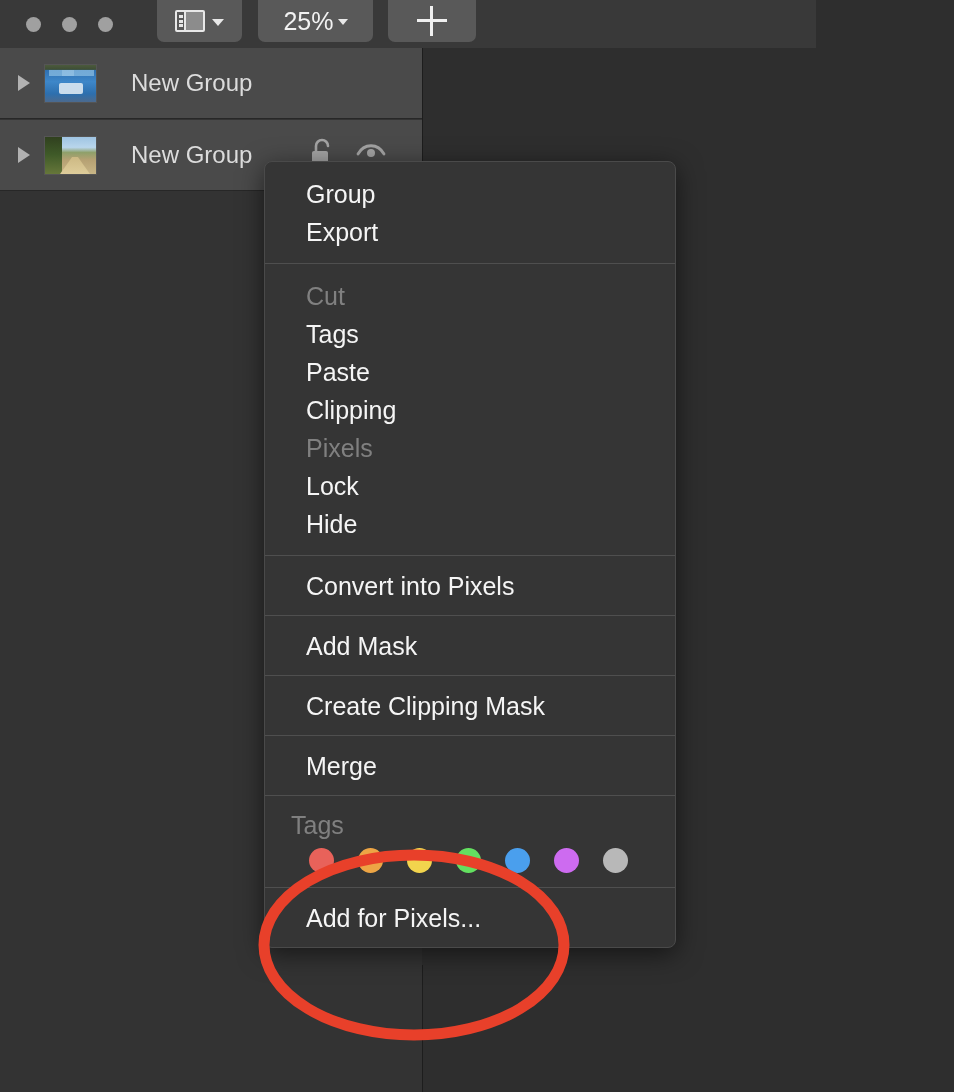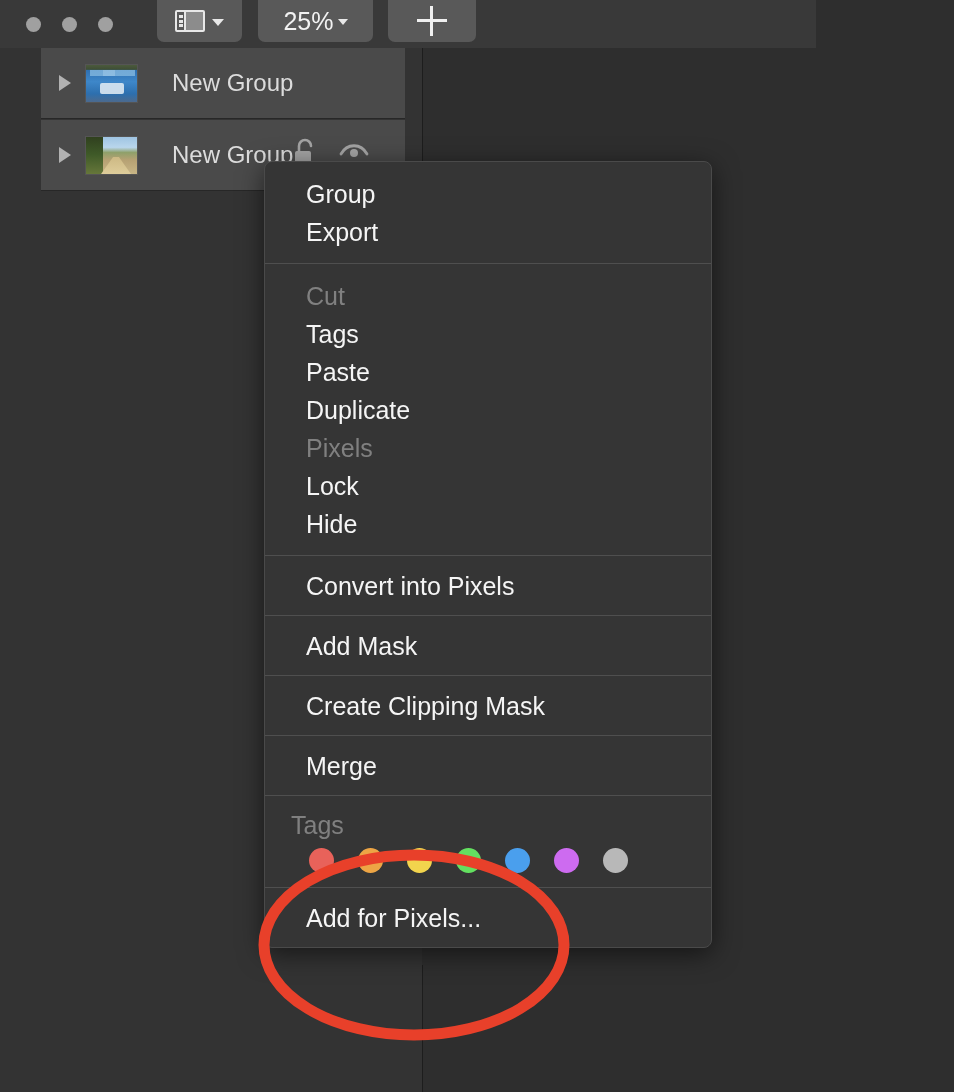--- a/index.html
+++ b/index.html
@@ -72,26 +72,25 @@
     position:absolute;left:422px;top:965px;width:1px;height:127px;background:#1d1d1d;
   }
   #canvas{
     position:absolute;left:423px;top:48px;width:531px;height:1044px;background:#2e2e2e;
   }
   #canvas-top{
     position:absolute;left:423px;top:48px;width:531px;height:310px;background:#333333;
   }
 
   .layer-row{
-    position:absolute;left:0;width:364px;height:71px;
+    position:absolute;left:0;width:422px;height:71px;
     background:#4a4a4a;
     display:flex;align-items:center;
     border-bottom:1px solid #272727;
     box-sizing:border-box;
-    margin-left:41px;
   }
   #layer-row-0{top:0;}
   #layer-row-1{top:72px;}
 
   .disclosure{
     width:0;height:0;margin-left:18px;
     border-top:8px solid transparent;border-bottom:8px solid transparent;
     border-left:12px solid #b2b2b2;flex:none;
   }
   .thumb{
@@ -120,21 +119,21 @@
   .layer-name{
     margin-left:34px;font-size:24px;color:#dcdcdc;white-space:nowrap;
   }
   .row-icons{
     position:absolute;right:36px;top:18px;display:flex;gap:22px;align-items:center;
   }
   .lock-icon,.eye-icon{opacity:.78;}
 
   
   #context-menu{
-    position:absolute;left:264px;top:161px;width:448px;
+    position:absolute;left:264px;top:161px;width:412px;
     background:#353535;
     border-radius:8px;
     border:1px solid #4a4a4a;
     box-shadow:0 6px 26px rgba(0,0,0,.55);
     box-sizing:border-box;
     overflow:hidden;
     padding:0;
   }
   .mi{
     height:38px;display:flex;align-items:center;
@@ -231,21 +230,21 @@
     <div class="mi">Group</div>
     <div class="mi">Export</div>
   </div>
 
   <div class="msep"></div>
 
   <div class="mgroup">
     <div class="mi disabled">Cut</div>
     <div class="mi">Tags</div>
     <div class="mi">Paste</div>
-    <div class="mi">Duplicate</div>
+    <div class="mi">Clipping</div>
     <div class="mi disabled">Pixels</div>
     <div class="mi">Lock</div>
     <div class="mi">Hide</div>
   </div>
 
   <div class="msep"></div>
 
   <div class="mgroup tight">
     <div class="mi">Convert into Pixels</div>
   </div>

